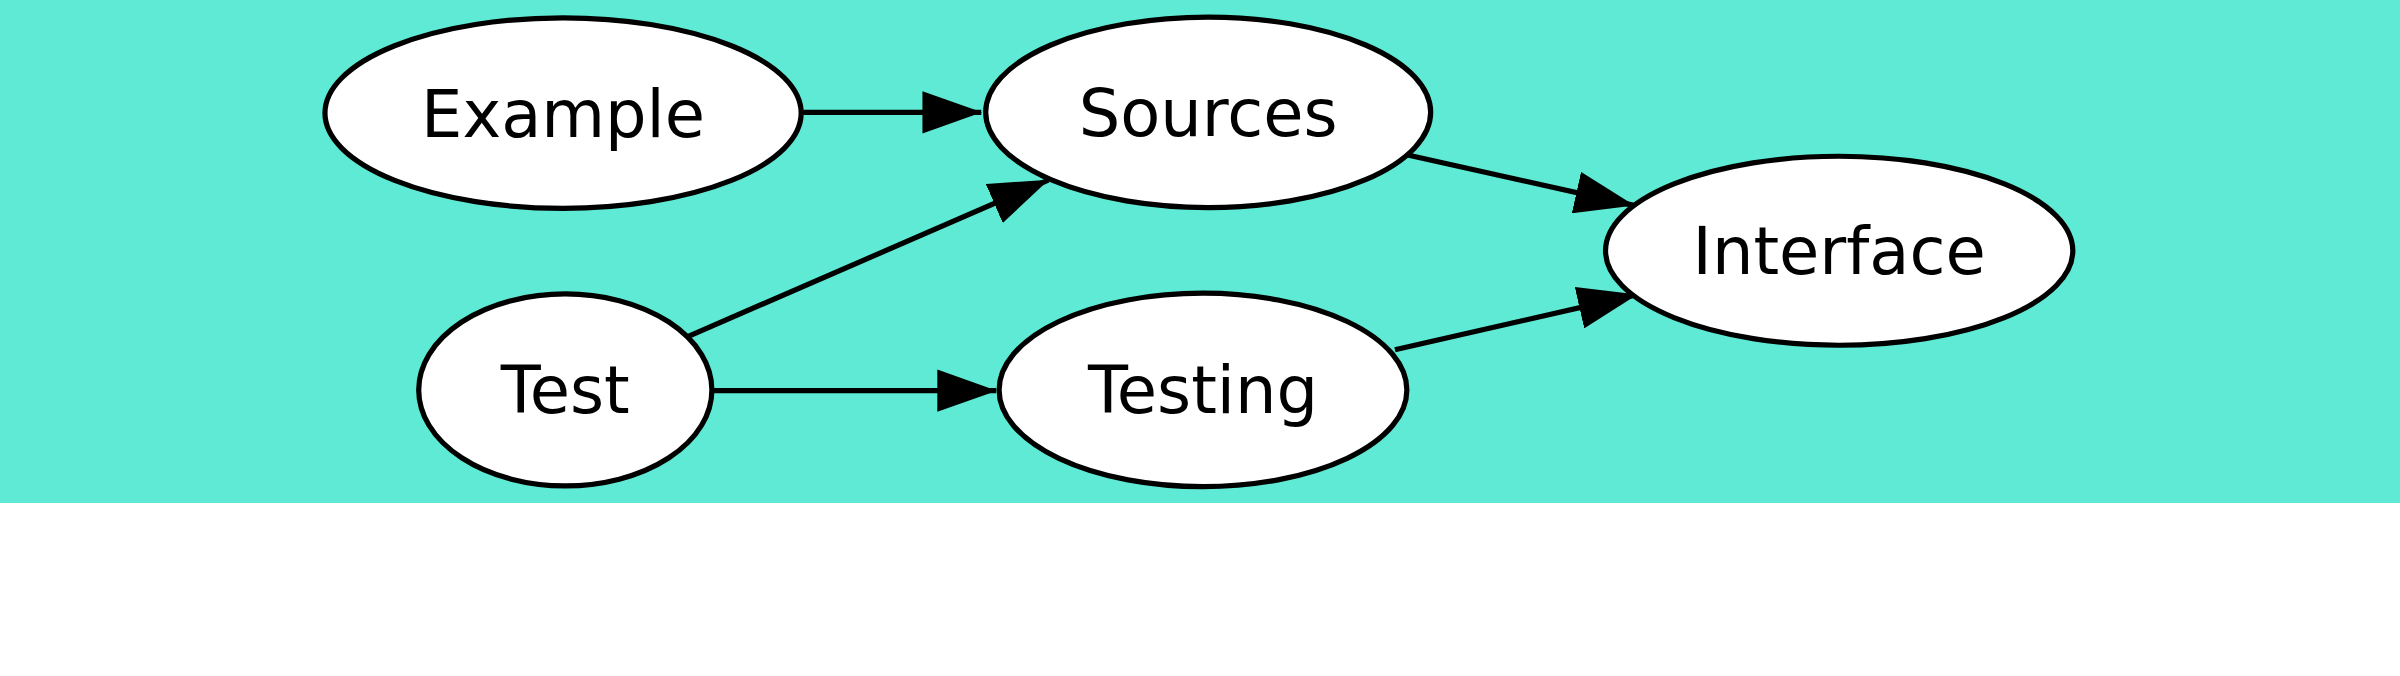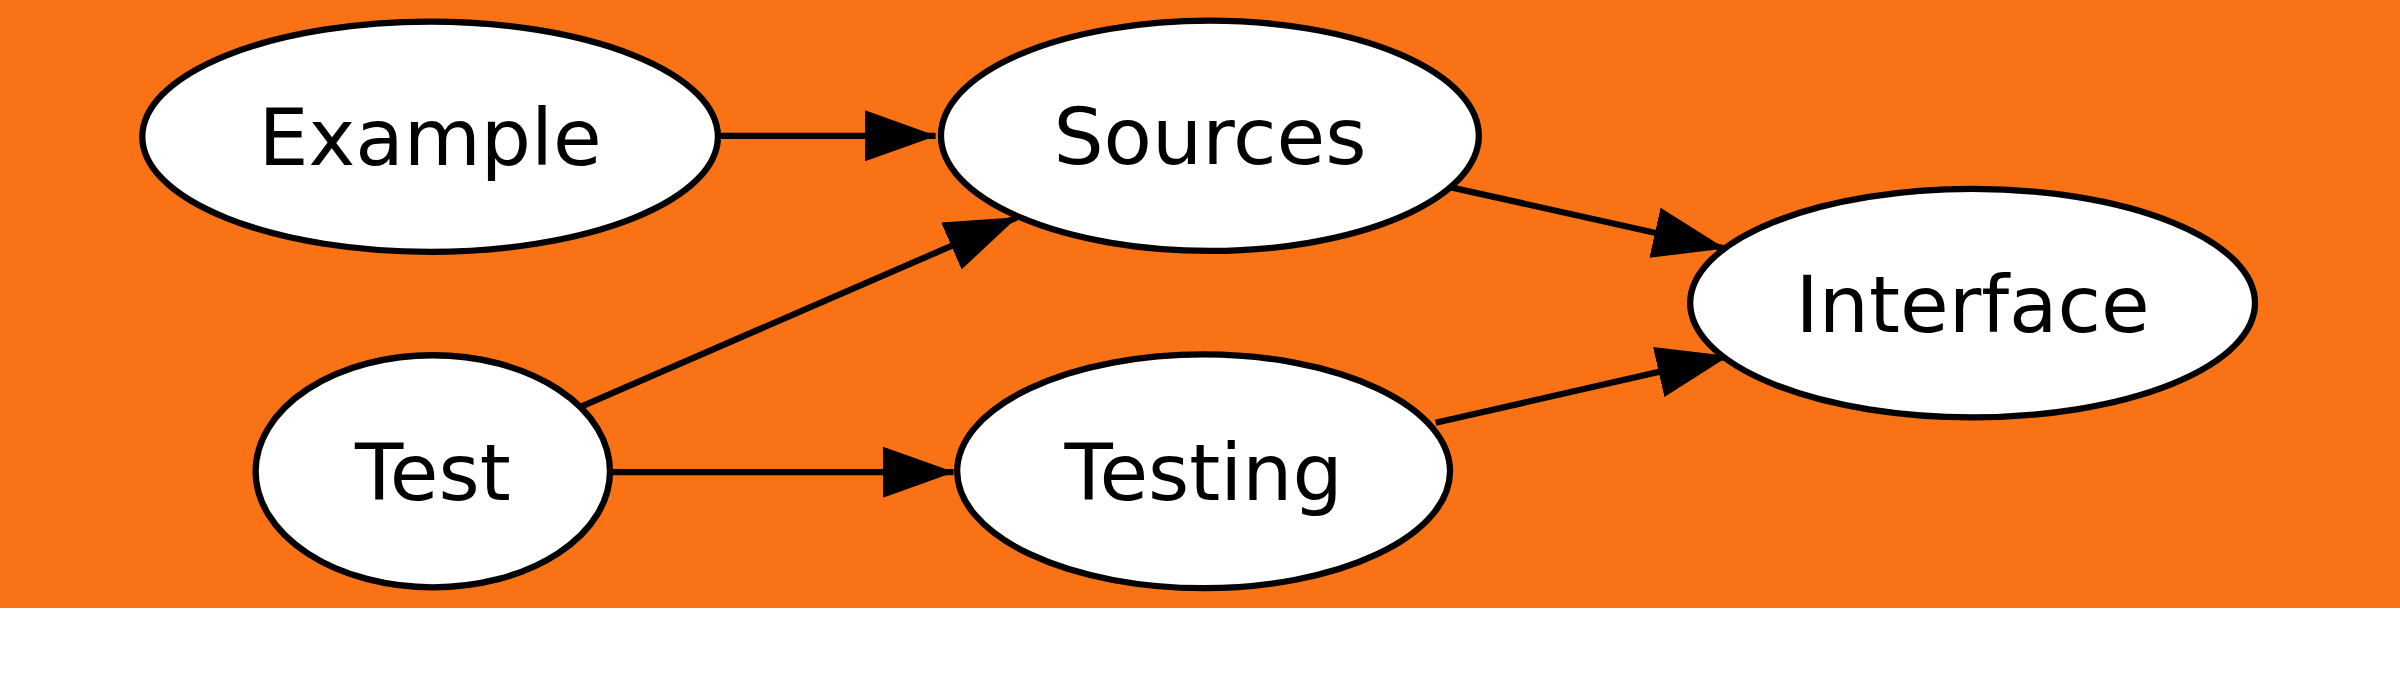--- a/index.html
+++ b/index.html
@@ -2,23 +2,23 @@
 <html><head>
 <meta charset="utf-8">
 <style>
   html, body {
     margin: 0;
     padding: 0;
     background: #ffffff;
   }
   .graph-canvas {
     width: 2400px;
-    height: 608px;
+    height: 503px;
     position: relative;
-    background: #f97316;
+    background: #5eead4;
     overflow: hidden;
   }
   .graph-canvas svg {
     display: block;
     width: 100%;
     height: 100%;
   }
   .node-ellipse {
     fill: #ffffff;
     stroke: #000000;

